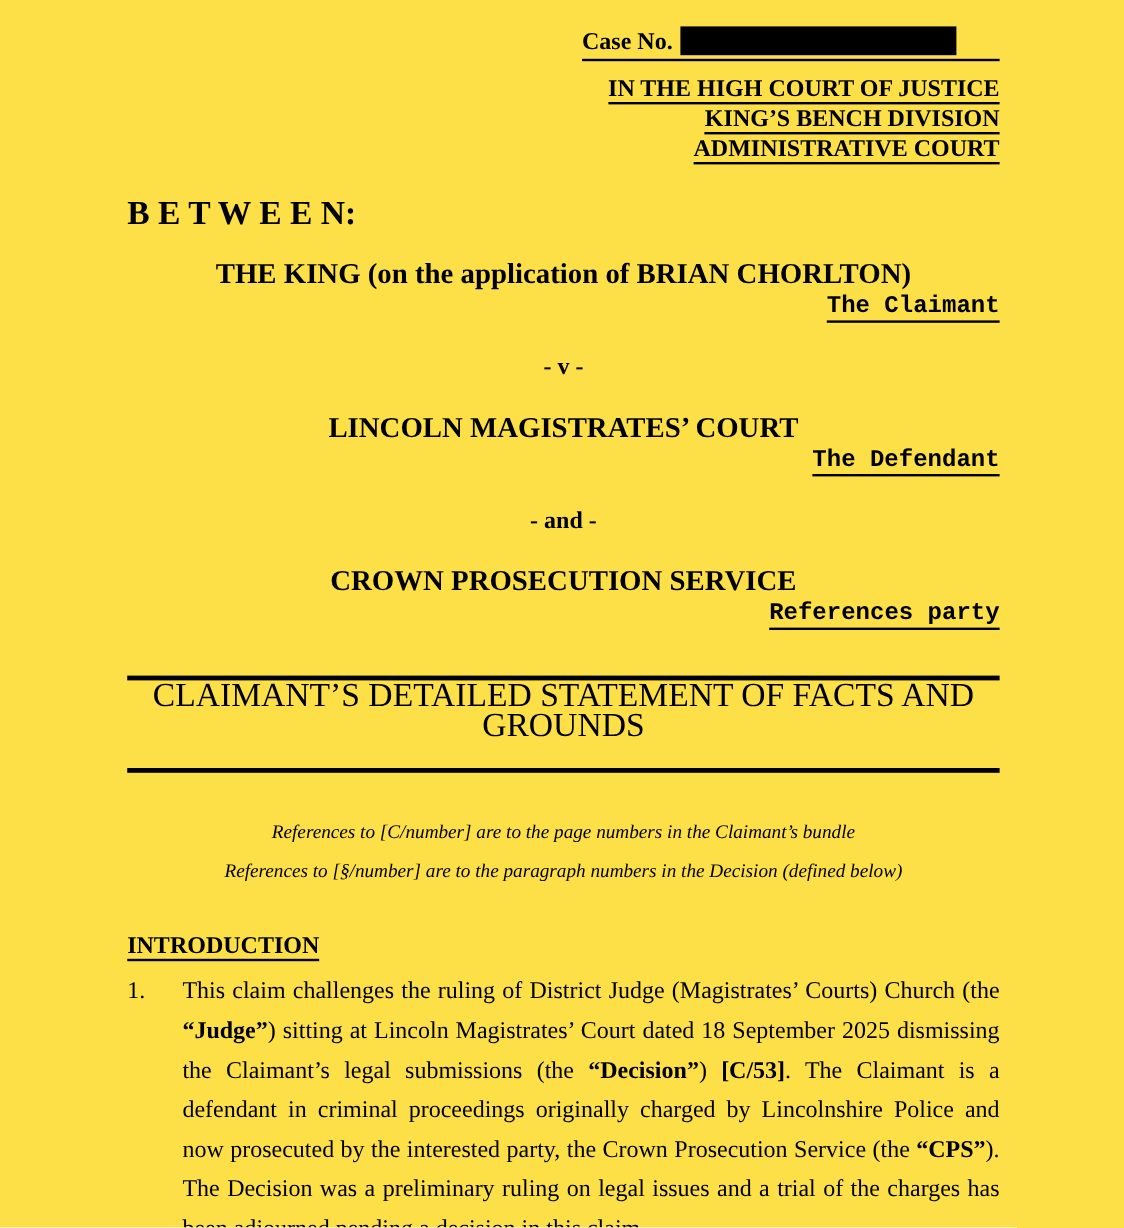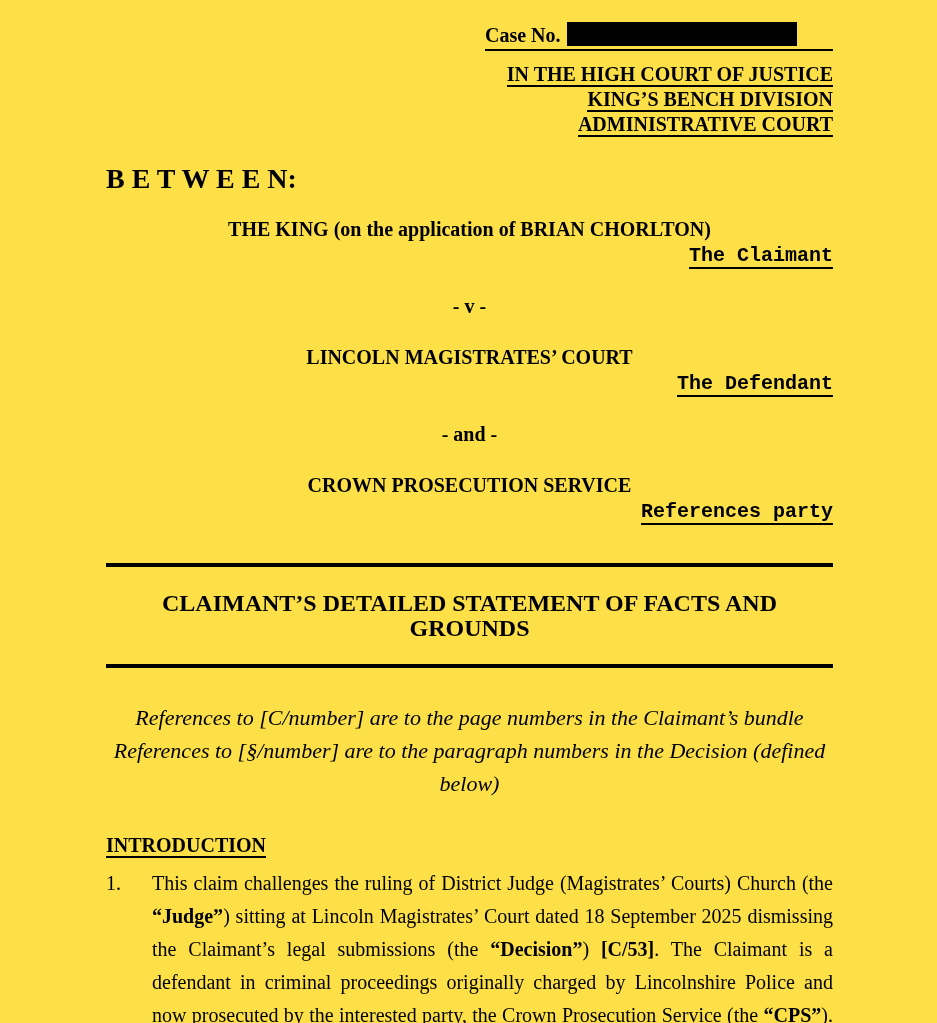--- a/index.html
+++ b/index.html
@@ -67,21 +67,21 @@
   .between {
     margin-top: 29px;
     font-weight: bold;
     font-size: 28px;
     line-height: 25px;
   }
 
   .party-name {
     text-align: center;
     font-weight: bold;
-    font-size: 20px;
+    font-size: 24px;
     line-height: 25px;
     margin-top: 26px;
   }
   .party-role {
     text-align: right;
     font-weight: bold;
     font-size: 20px;
     line-height: 25px;
   }
   .party-role span {
@@ -100,30 +100,29 @@
     border: 0;
     height: 4px;
     background: #000;
     margin: 0;
   }
   .rule-top { margin-top: 39px; }
   .rule-bottom { margin-top: 23px; }
 
   .doc-title {
     text-align: center;
-    font-weight: bold;
-    font-size: 24px;
-    line-height: 25px;
-    margin-top: 24px;
+    font-weight: normal;
+    font-size: 28px;
+    line-height: 25px;
   }
 
   .references {
     margin-top: 33px;
     font-style: italic;
-    font-size: 22px;
+    font-size: 16px;
     text-align: center;
   }
   .ref-line {
     line-height: 33px;
   }
 
   .section-heading {
     margin-top: 33px;
     font-weight: bold;
     font-size: 20px;

